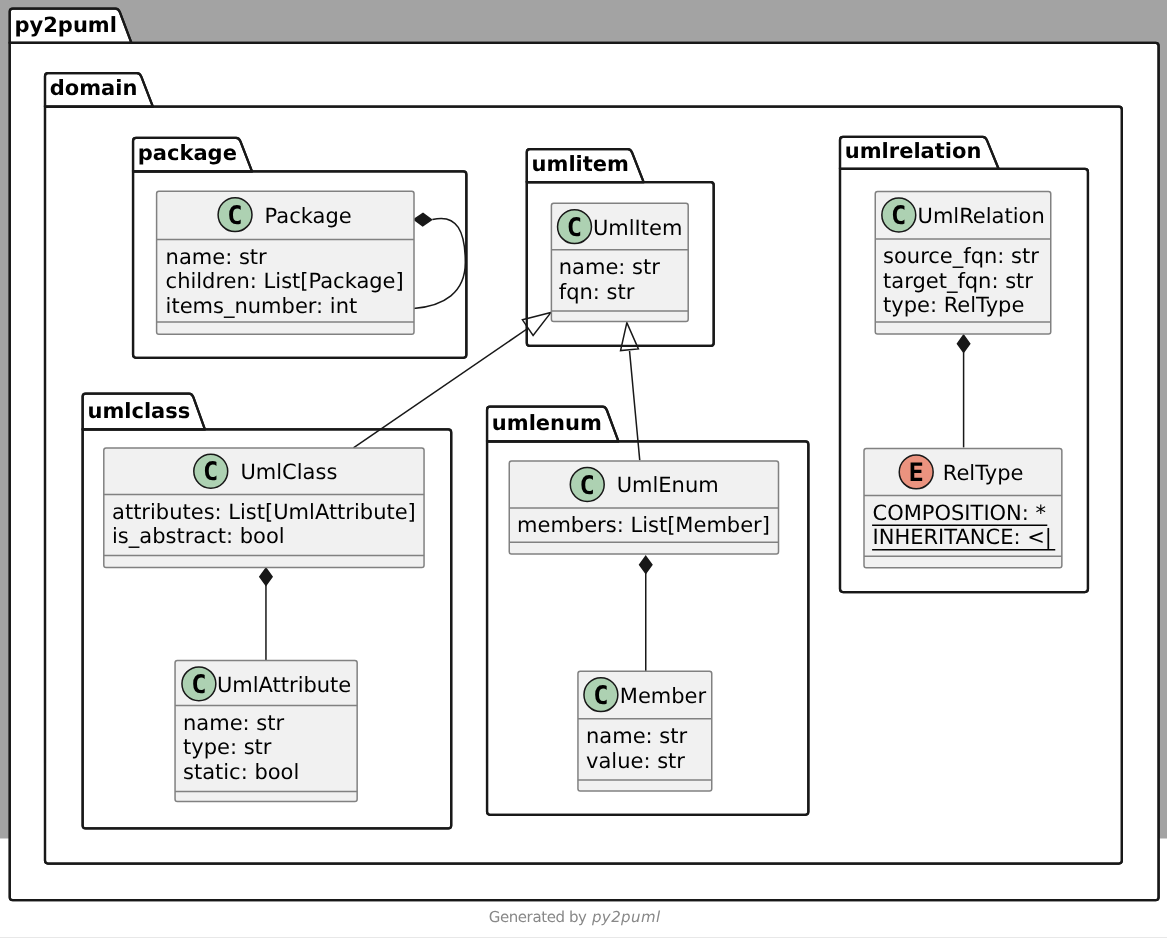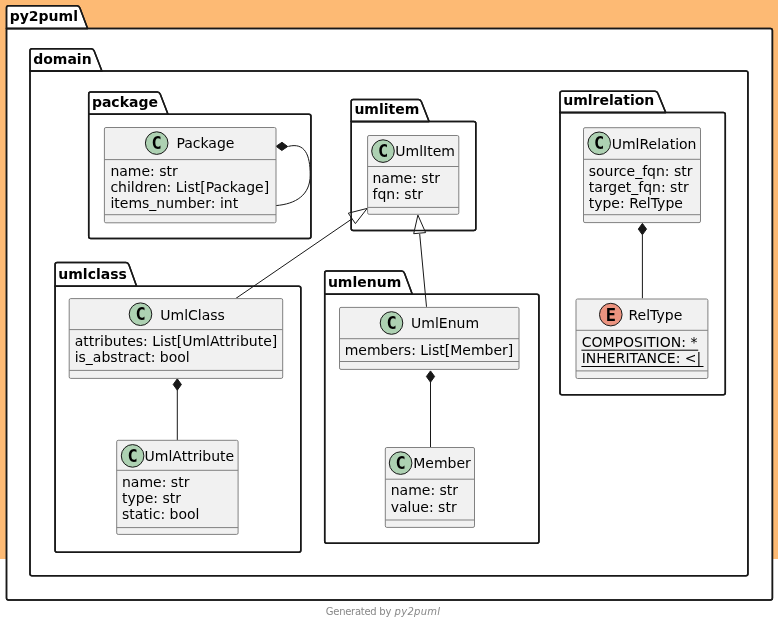--- a/index.html
+++ b/index.html
@@ -1,17 +1,17 @@
 <!DOCTYPE html>
 <html><head>
 <meta charset="utf-8">
 <style>
   html,body{margin:0;padding:0;background:#FFFFFF;}
   body{width:778px;height:625px;overflow:hidden;font-family:"DejaVu Sans",sans-serif;}
-  #stage{position:relative;width:778px;height:559px;background:#fdba74;}
+  #stage{position:relative;width:778px;height:559px;background:#a3a3a3;}
   svg{display:block;shape-rendering:geometricPrecision;}
   .pkgbody{fill:#FFFFFF;stroke:#181818;stroke-width:1.5;}
   .pkgtab{fill:#FFFFFF;stroke:#181818;stroke-width:1.5;stroke-linejoin:round;}
   .pkgoutline{fill:none;stroke:#181818;stroke-width:1.5;stroke-linejoin:round;}
   .pkglabel{font-family:"DejaVu Sans",sans-serif;font-size:14px;font-weight:bold;fill:#000000;}
   .clsbox{fill:#F1F1F1;stroke:#818181;stroke-width:1;}
   .clssep{stroke:#818181;stroke-width:1;}
   .clstitle{font-family:"DejaVu Sans",sans-serif;font-size:14px;fill:#000000;}
   .clsattr{font-family:"DejaVu Sans",sans-serif;font-size:14px;fill:#000000;}
   .attr-underline{stroke:#000000;stroke-width:1;}

